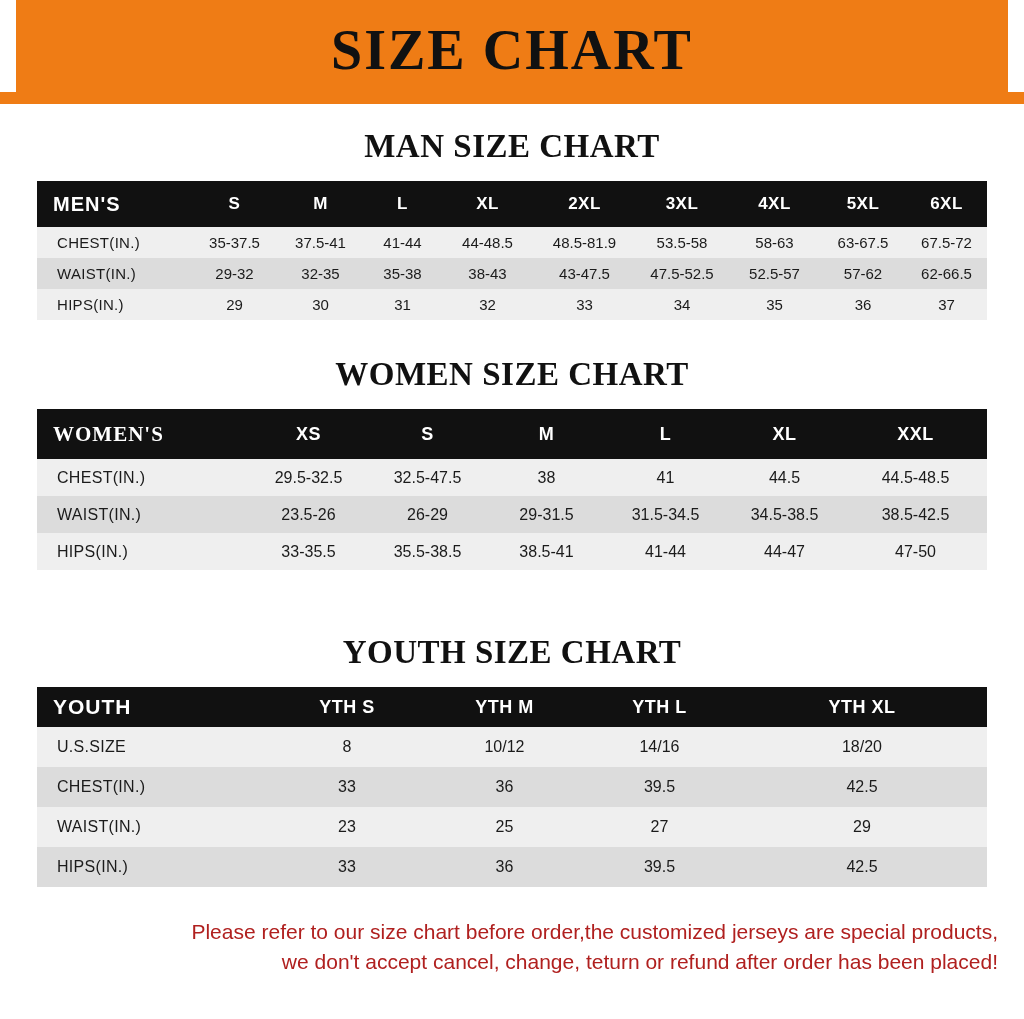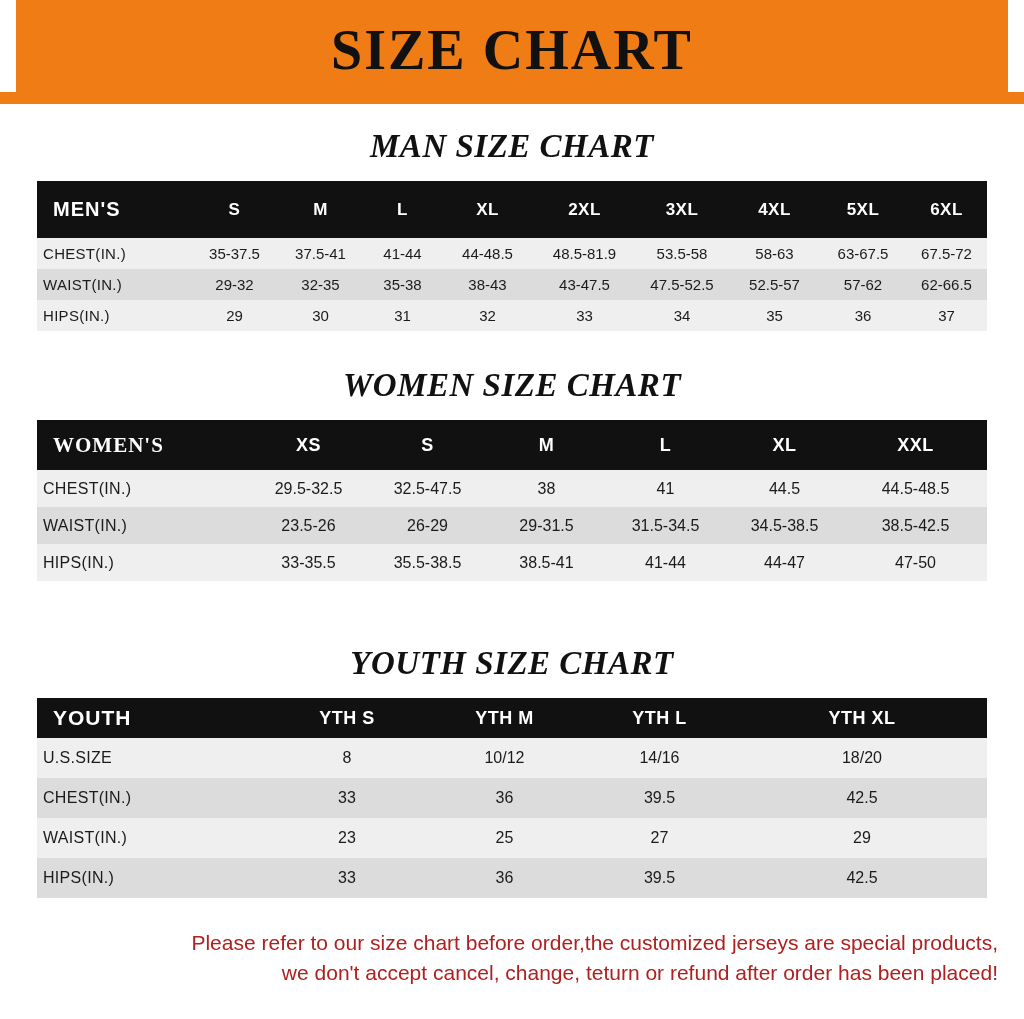--- a/index.html
+++ b/index.html
@@ -52,21 +52,20 @@
   }
 
   
   .section-title {
     text-align: center;
     font-family: "Liberation Serif", serif;
     font-weight: bold;
     font-size: 33px;
     color: #111111;
     letter-spacing: 0.5px;
-    font-style: italic;
   }
   .t-man   { margin-top: 24px; margin-bottom: 16px; }
   .t-women { margin-top: 36px; margin-bottom: 16px; }
   .t-youth { margin-top: 64px; margin-bottom: 16px; }
 
   
   table {
     border-collapse: collapse;
     table-layout: fixed;
     margin: 0 auto;
@@ -77,42 +76,42 @@
     margin: 0;
   }
   thead tr {
     background: #111111;
   }
   thead th {
     color: #ffffff;
     font-family: "Liberation Sans", sans-serif;
     font-weight: bold;
     font-size: 17px;
-    height: 57px;
+    height: 46px;
     text-align: center;
     vertical-align: middle;
     letter-spacing: 0.5px;
   }
   thead th.rowhead {
     text-align: left;
     padding-left: 16px;
     font-size: 20px;
     letter-spacing: 1px;
   }
   tbody td {
     height: 31px;
     text-align: center;
     vertical-align: middle;
     font-size: 15px;
     color: #1b1b1b;
     font-family: "Liberation Sans", sans-serif;
   }
   tbody td.rowhead {
     text-align: left;
-    padding-left: 6px;
+    padding-left: 20px;
     font-size: 15px;
     letter-spacing: 0.3px;
   }
   tbody tr.light { background: #efefef; }
   tbody tr.dark  { background: #dcdcdc; }
 
   
   .tbl-women thead th { font-size: 18px; height: 50px; }
   .tbl-women thead th.rowhead { font-size: 21px; font-family: Liberation Serif, serif; }
   .tbl-women tbody td { height: 37px; font-size: 16px; }

